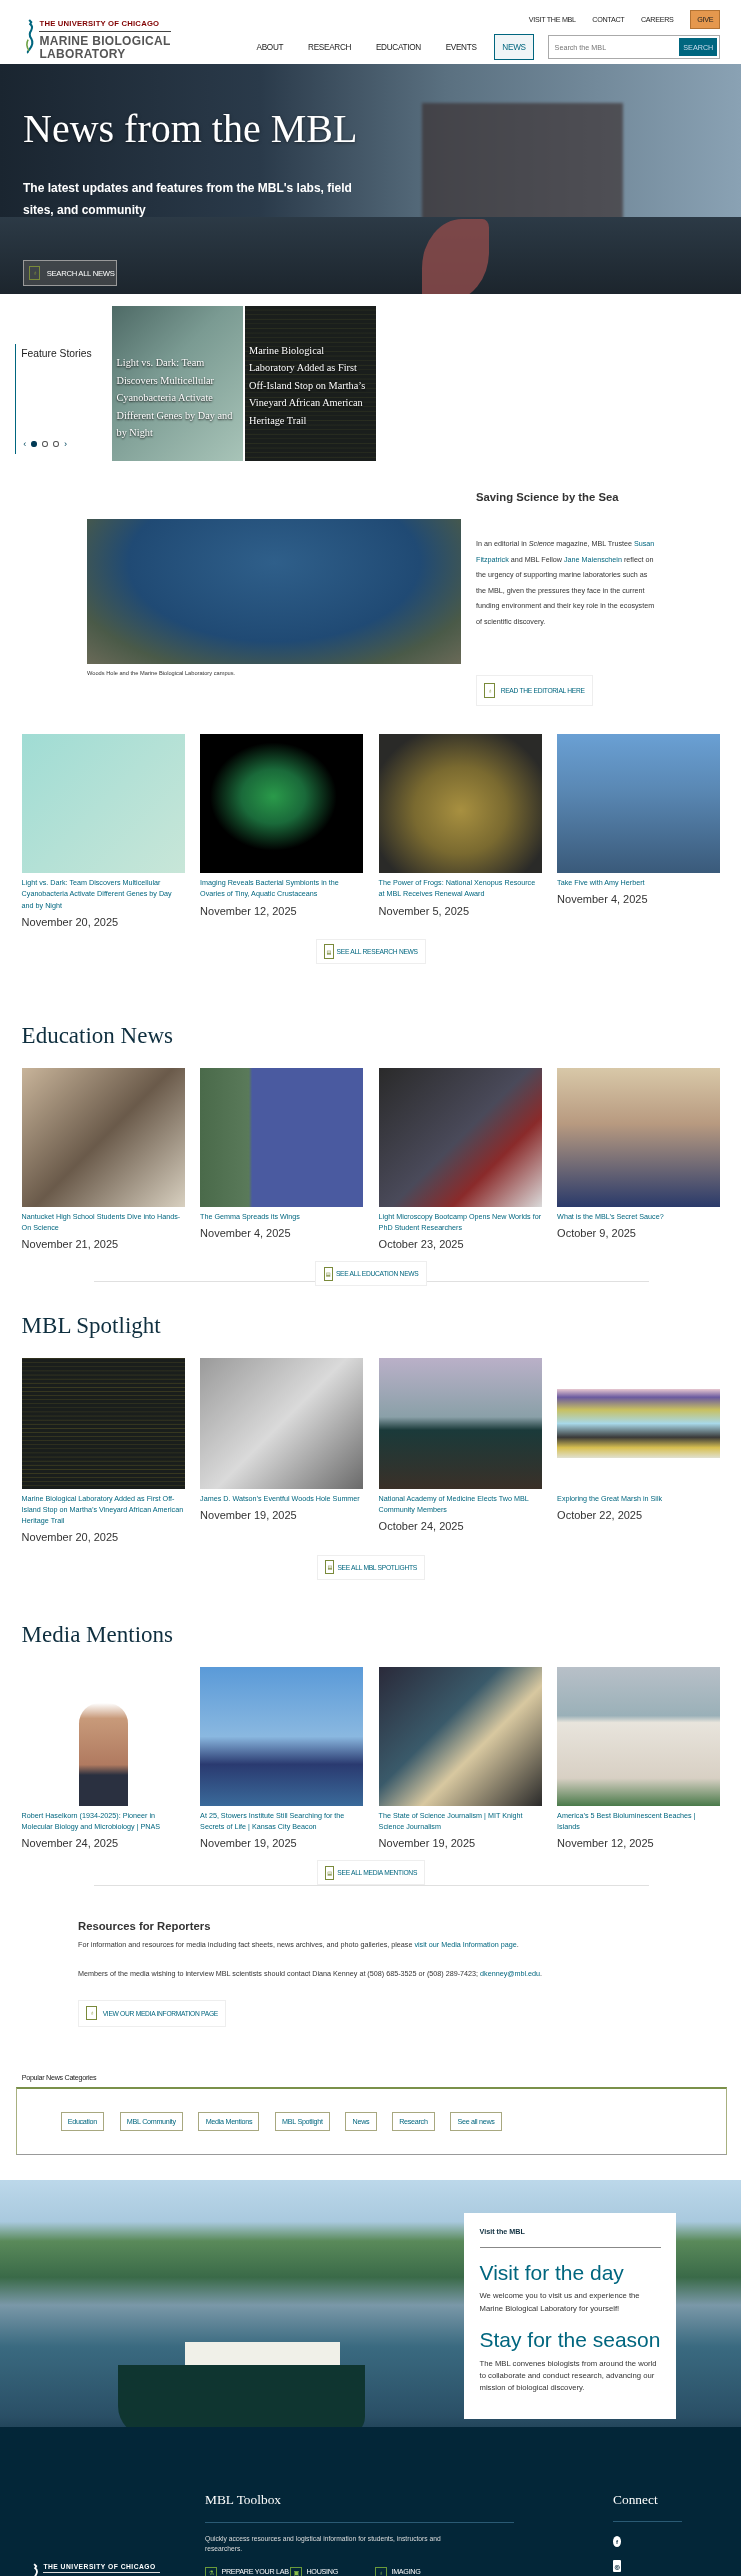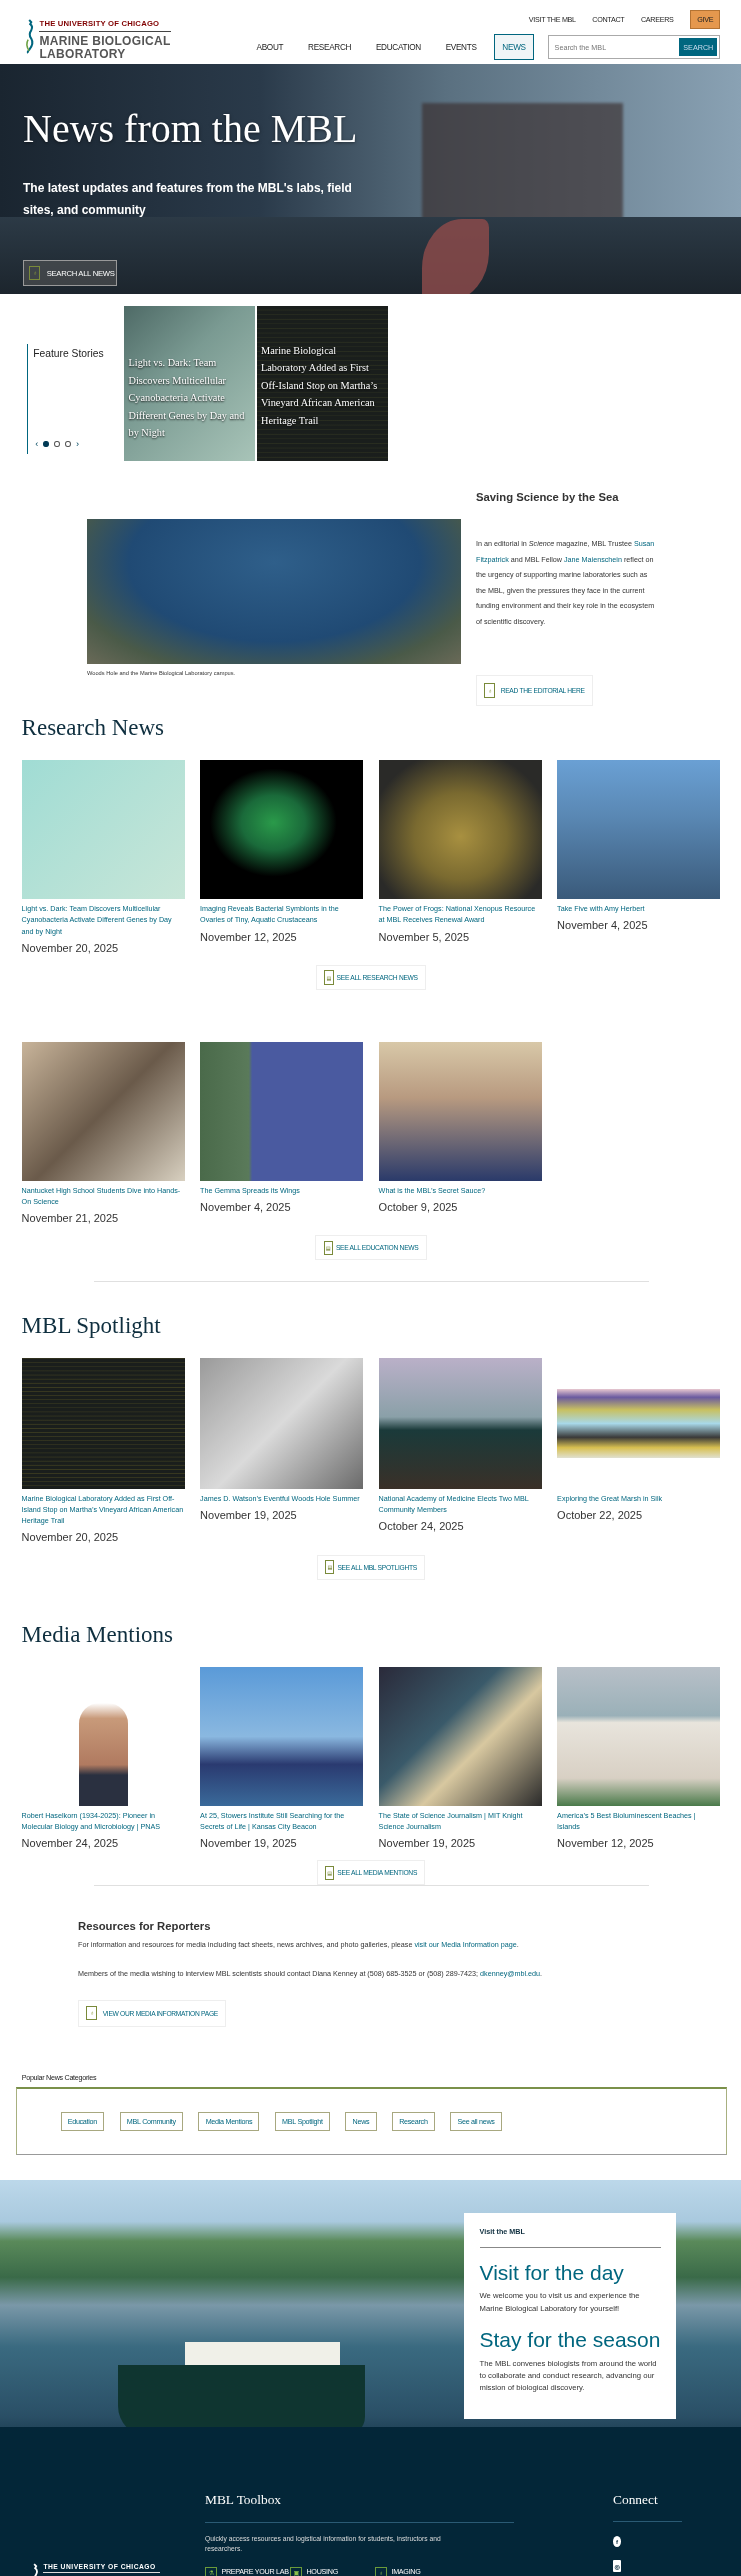--- a/index.html
+++ b/index.html
@@ -143,21 +143,21 @@
   <div class="water"></div>
   <div class="leaf"></div>
   <h1 class="serif">News from the MBL</h1>
   <p>The latest updates and features from the MBL's labs, field sites, and community</p>
   <a class="btn cond">
     <span class="ic-bulb">♁</span>
     <span>SEARCH ALL NEWS</span>
   </a>
 </section>
 
-<section class="features" style="padding-left:27px;height:175px">
+<section class="features" style="padding-left:15px;height:175px">
   <div class="fs-side">
     <h2>Feature Stories</h2>
     <div class="fs-ctrl">
       <span>‹</span>
       <span class="dot on"></span>
       <span class="dot"></span>
       <span class="dot"></span>
       <span>›</span>
     </div>
   </div>
@@ -178,21 +178,20 @@
   <div class="body">
     <span>In an editorial in </span><em>Science</em><span> magazine, MBL Trustee </span><a>Susan Fitzpatrick </a><span>and MBL Fellow </span><a>Jane Maienschein </a><span>reflect on the urgency of supporting marine laboratories such as the MBL, given the pressures they face in the current funding environment and their key role in the ecosystem of scientific discovery.</span>
   </div>
   <a class="btn-outline cond">
     <span class="ic-bulb">♁</span>
     <span>READ THE EDITORIAL HERE</span>
   </a>
 </section>
 
 <section class="news" style="padding-top:12.4px;height:289px">
-  <h2>Research News</h2>
   <div class="cards">
     <div class="card">
         <div class="pic" style="background:linear-gradient(135deg,#a0dcd4,#c8e6d8)"></div>
         <a>Light vs. Dark: Team Discovers Multicellular Cyanobacteria Activate Different Genes by Day and by Night</a>
         <div class="date">November 20, 2025</div>
       </div>
     <div class="card">
         <div class="pic" style="background:radial-gradient(ellipse at 45% 45%,#2a9a4a 0%,#1a6a3a 25%,#000 50%)"></div>
         <a>Imaging Reveals Bacterial Symbionts in the Ovaries of Tiny, Aquatic Crustaceans</a>
         <div class="date">November 12, 2025</div>
@@ -210,30 +209,36 @@
   </div>
   <div class="seeall">
       <a class="btn-outline cond">
         <span class="ic-doc">▤</span>
         <span>SEE ALL RESEARCH NEWS</span>
       </a>
     </div>
 </section>
 
 <section class="news" style="padding-top:31px;height:289px">
+  <h2>Education News</h2>
   <div class="cards">
     <div class="card">
         <div class="pic" style="background:linear-gradient(135deg,#c8b49a,#6a5a4a 50%,#d8d0c0)"></div>
         <a>Nantucket High School Students Dive into Hands-On Science</a>
         <div class="date">November 21, 2025</div>
       </div>
     <div class="card">
         <div class="pic" style="background:linear-gradient(90deg,#4a6a4a 0%,#5a7a5a 30%,#4a5aa0 32%,#4a5aa0 100%)"></div>
         <a>The Gemma Spreads its Wings</a>
         <div class="date">November 4, 2025</div>
+      </div>
+    <div class="card">
+        <div class="pic" style="background:linear-gradient(135deg,#2a2a2a,#4a4a5a 50%,#8a2a2a 70%,#dadada)"></div>
+        <a>Light Microscopy Bootcamp Opens New Worlds for PhD Student Researchers</a>
+        <div class="date">October 23, 2025</div>
       </div>
     <div class="card">
         <div class="pic" style="background:linear-gradient(180deg,#d8c8a8,#b89a80 40%,#2a3a6a 100%)"></div>
         <a>What is the MBL’s Secret Sauce?</a>
         <div class="date">October 9, 2025</div>
       </div>
   </div>
   <div class="seeall">
       <a class="btn-outline cond">
         <span class="ic-doc">▤</span>

